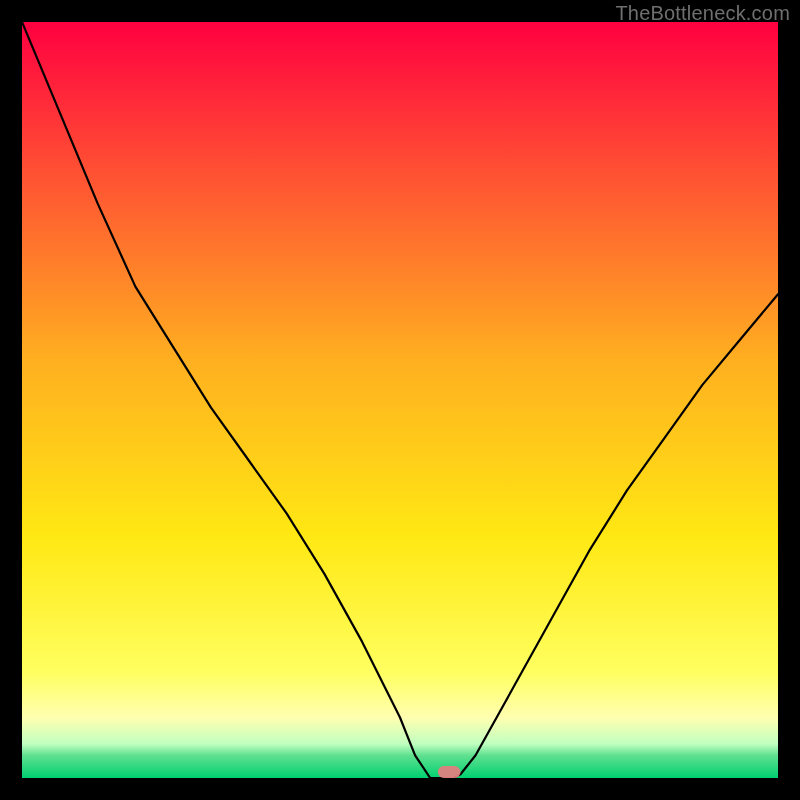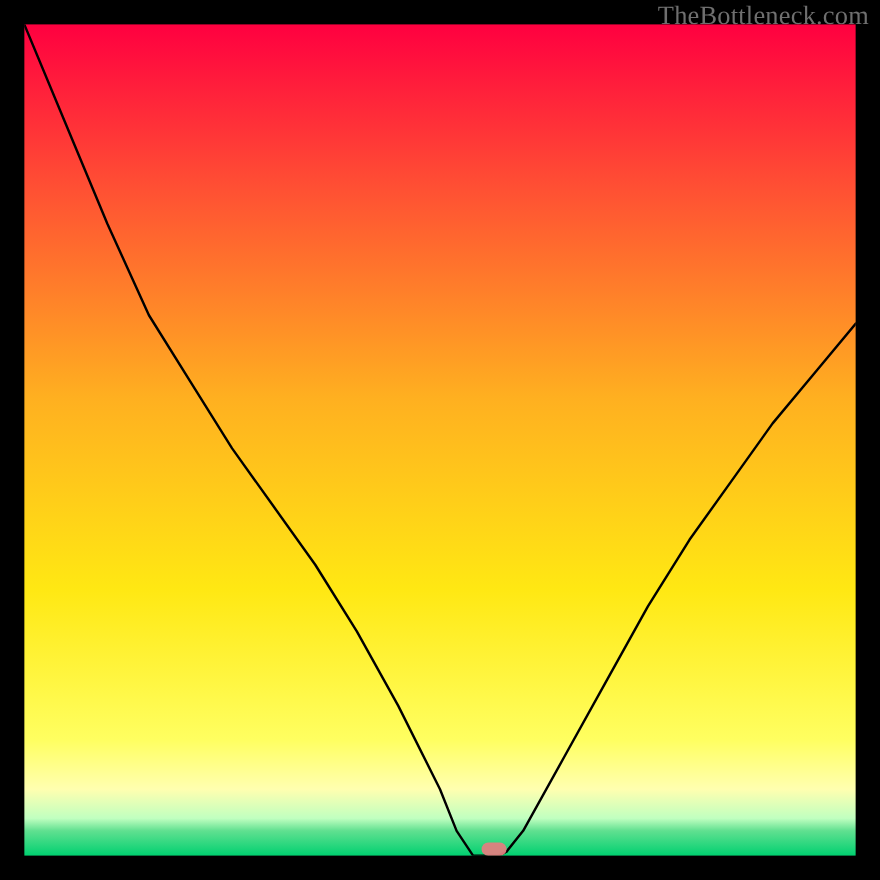--- a/index.html
+++ b/index.html
@@ -27,23 +27,23 @@
   .plot svg {
     display: block;
     width: 100%;
     height: 100%;
   }
   .watermark {
     position: absolute;
     top: 2px;
     right: 10px;
     color: #6f6f6f;
-    font-size: 24px;
+    font-size: 20px;
     letter-spacing: 0.2px;
-    font-family: Liberation Serif, serif;
+    font-family: Liberation Sans, sans-serif;
   }
 </style>
 </head>
 <body>
 <div class="outer">
 
   <div class="watermark">TheBottleneck.com</div>
 
   <div class="plot">
     <svg viewBox="0 0 756 756" preserveAspectRatio="none">

